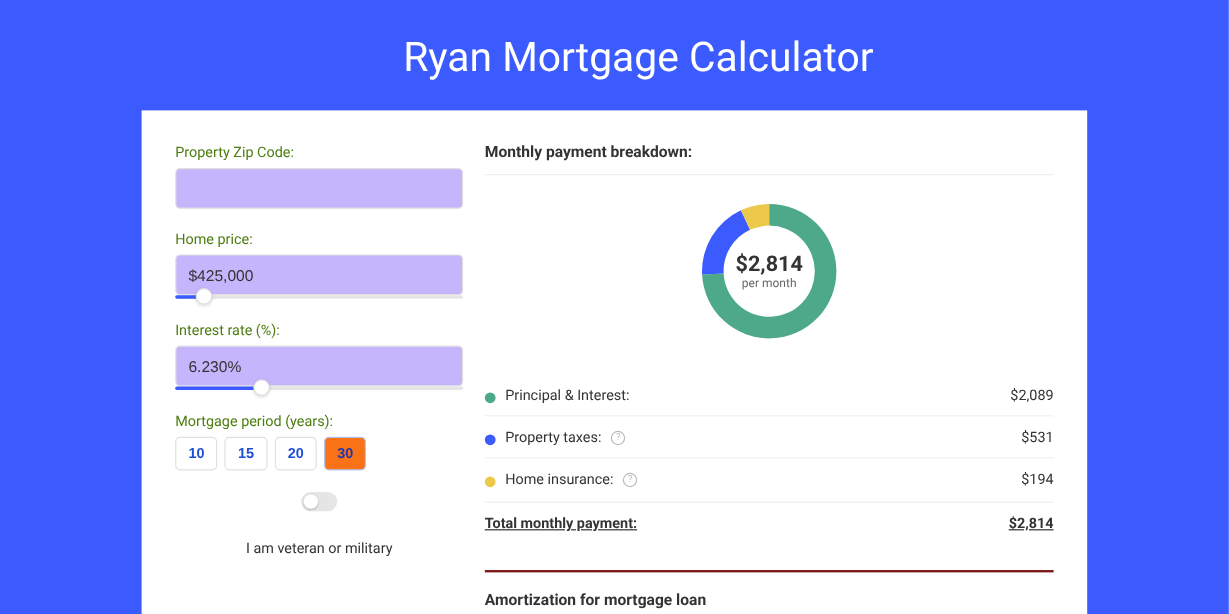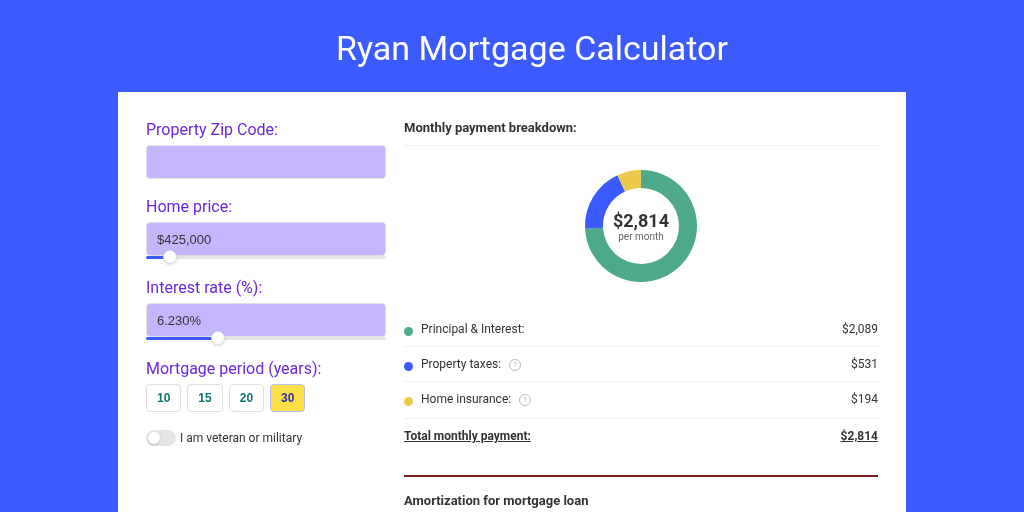--- a/index.html
+++ b/index.html
@@ -30,22 +30,22 @@
     display: flex;
     gap: 18px;
   }
   .col-left {
     flex: 0 0 240px;
   }
   .col-right {
     flex: 1;
   }
   .form-label {
-    font-size: 16px;
-    color: #6d28d9;
+    font-size: 12px;
+    color: #4d7c0f;
     margin-bottom: 6px;
     display: block;
   }
   .field {
     margin-bottom: 18px;
   }
   .input {
     width: 100%;
     height: 34px;
     border: 1px solid #e0e0e0;
@@ -94,33 +94,34 @@
     display: flex;
     gap: 6px;
   }
   .period-btn {
     border: 1px solid #e0e0e0;
     background: #fff;
     border-radius: 4px;
     font-size: 12px;
     padding: 6px 10px;
     cursor: pointer;
-    color: #0f766e;
+    color: #1d4ed8;
     font-weight: 600;
   }
   .period-btn.active {
-    background: #fde047;
+    background: #f97316;
     border-color: #b7c0f3;
     color: #2235aa;
   }
   .toggle-row {
     display: flex;
     align-items: center;
-    gap: 4px;
-    font-size: 12px;
+    gap: 24px;
+    font-size: 12px;
+    flex-direction: column;
   }
   .toggle {
     width: 30px; height: 16px;
     background: #e5e5e5;
     border-radius: 10px;
     position: relative;
   }
   .toggle-knob {
     width: 12px; height: 12px;
     background: #fff;

